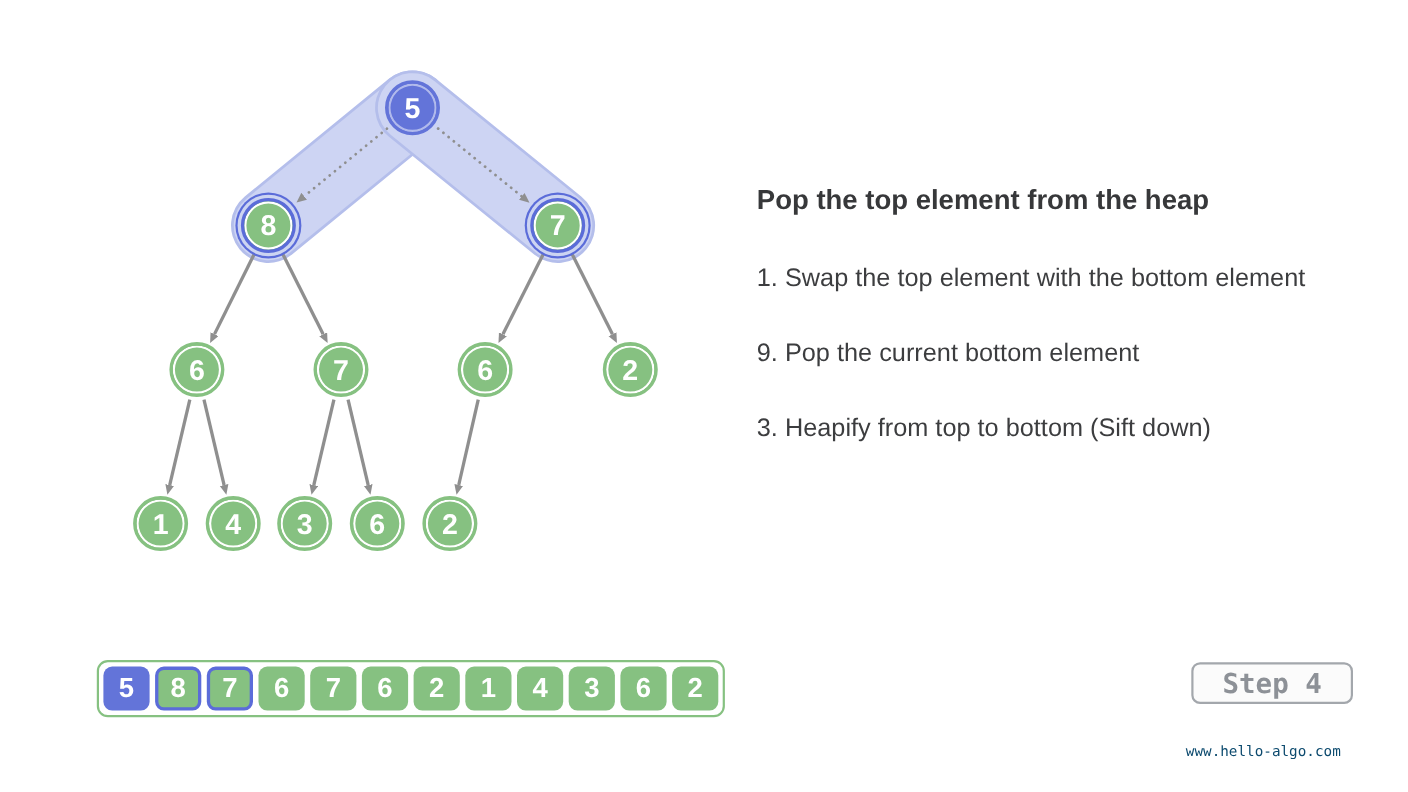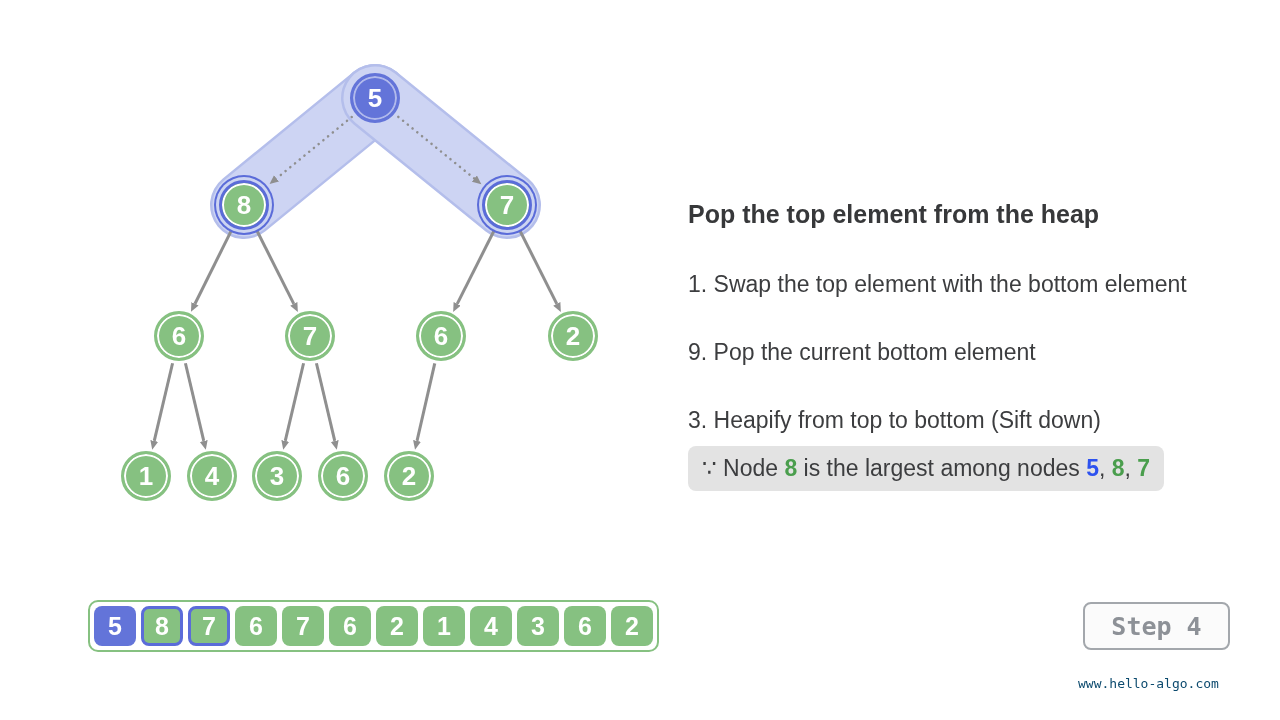--- a/index.html
+++ b/index.html
@@ -17,39 +17,39 @@
         display:flex;align-items:center;justify-content:center;color:#fff;
         font-weight:bold;font-size:26px;font-family:"Liberation Sans",sans-serif;}
   .node.green{background:#86c181;border:3px solid #86c181;box-shadow:inset 0 0 0 2px #fff;}
   .node.blue{background:#6374d9;border:3px solid #6374d9;
              box-shadow:inset 0 0 0 2px rgba(255,255,255,0.5);}
   .node.green-hl{background:#86c181;border:3px solid #5b6cd9;
              box-shadow:inset 0 0 0 2px #fff,0 0 0 3px #ccd4f2,0 0 0 5px #5b6cd9;}
 
   
   .panel{position:absolute;left:688px;top:166px;width:545px;color:#37383a;}
-  .panel-title{font-size:25px;font-weight:bold;line-height:32px;margin-top:32px;}
+  .panel-title{font-size:25px;font-weight:bold;line-height:32px;}
   .step-line{font-size:23px;line-height:28px;margin-top:40px;color:#3c3d3f;}
   .note-box{display:inline-block;margin-top:12px;padding:9px 14px;border-radius:8px;
             background:#e3e3e3;font-size:23px;line-height:27px;color:#3c3d3f;}
   .note-green{color:#4a9e4d;font-weight:bold;}
   .note-blue{color:#2d52ef;font-weight:bold;}
 
   
   .array{position:absolute;left:88px;top:600px;display:flex;gap:5px;padding:4px;
          border:2px solid #86c181;border-radius:10px;background:#fff;}
   .cell{width:42px;height:40px;border-radius:8px;box-sizing:border-box;
         display:flex;align-items:center;justify-content:center;color:#fff;
         font-weight:bold;font-size:25px;}
   .cell.green{background:#86c181;}
   .cell.blue{background:#6374d9;}
   .cell.green-hl{background:#86c181;border:3px solid #5b6cd9;}
 
   
-  .step-btn{position:absolute;left:1083px;top:602px;width:147px;height:48px;box-sizing:border-box;
+  .step-btn{position:absolute;left:1083px;top:602px;width:147px;height:38px;box-sizing:border-box;
             border:2px solid #a3a7ac;border-radius:8px;background:#fbfbfb;color:#8d9197;
             font-family:"DejaVu Sans Mono",monospace;font-weight:bold;font-size:25px;
             display:flex;align-items:center;justify-content:center;cursor:pointer;}
   .watermark{position:absolute;left:1078px;top:676px;font-family:"DejaVu Sans Mono",monospace;
              font-size:13px;color:#0c4a6e;}
 </style>
 </head>
 <body>
 
 <div class="stage">
@@ -96,21 +96,20 @@
       <div class="node green" style="left: 384px; top: 451px;">2</div>
     </div>
 
   <div class="panel">
     <div class="panel-title">Pop the top element from the heap</div>
     <div id="steps">
         <div class="step-line">1. Swap the top element with the bottom element</div>
         <div class="step-line">9. Pop the current bottom element</div>
         <div class="step-line">3. Heapify from top to bottom (Sift down)</div>
       </div>
-    <div class="note-box" id="note"><span>∵ Node </span><span class="note-green">8</span><span> is the largest among nodes </span><span class="note-blue">5</span><span>, </span><span class="note-green">8</span><span>, </span><span class="note-green">7</span></div>
   </div>
 
   <div class="array" id="array">
       <div class="cell blue">5</div>
       <div class="cell green-hl">8</div>
       <div class="cell green-hl">7</div>
       <div class="cell green">6</div>
       <div class="cell green">7</div>
       <div class="cell green">6</div>
       <div class="cell green">2</div>

